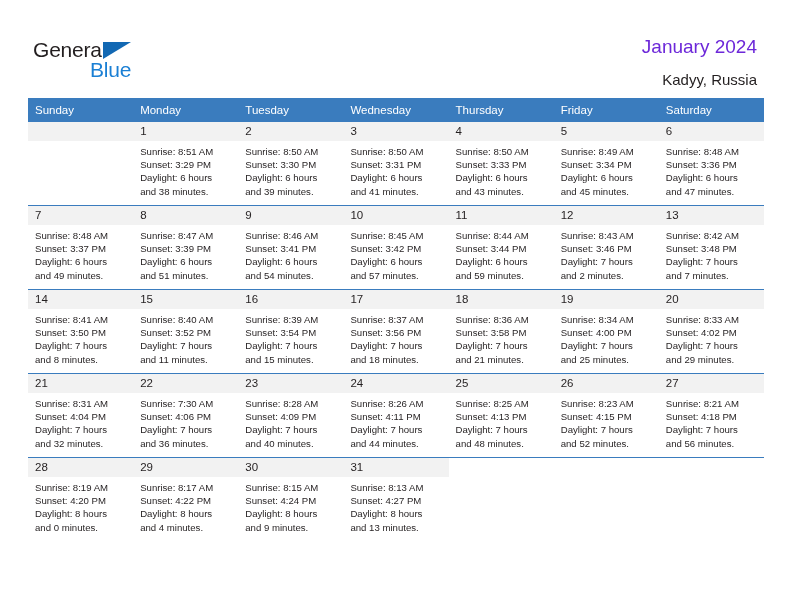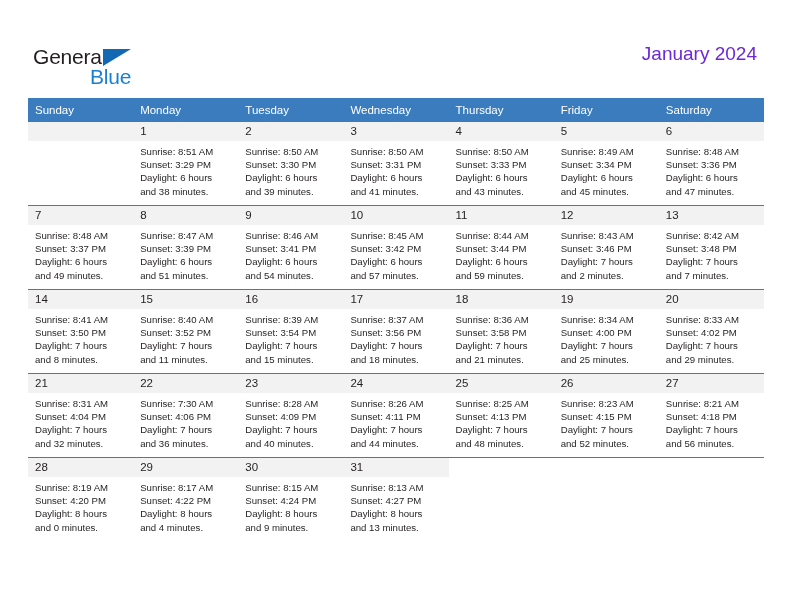--- a/index.html
+++ b/index.html
@@ -21,21 +21,20 @@
     box-sizing: border-box;
   }
 
   
   .header {
     position: absolute;
     left: 0;
     top: 0;
     width: 792px;
     height: 104px;
-    margin-top: 7px;
   }
   .logo {
     position: absolute;
     left: 33px;
     top: 38px;
     width: 200px;
     height: 48px;
   }
   .logo-general {
     position: absolute;
@@ -151,20 +150,21 @@
   <div class="header">
 
     <div class="logo">
       <span class="logo-general">General</span>
       <span class="logo-tri"></span>
       <span class="logo-blue">Blue</span>
     </div>
 
     <div class="title-block">
       <div class="month-title">January 2024</div>
+      <div class="location">Kadyy, Russia</div>
     </div>
 
   </div>
 
   <table class="calendar">
     <thead>
       <tr>
         <th>Sunday</th>
         <th>Monday</th>
         <th>Tuesday</th>

